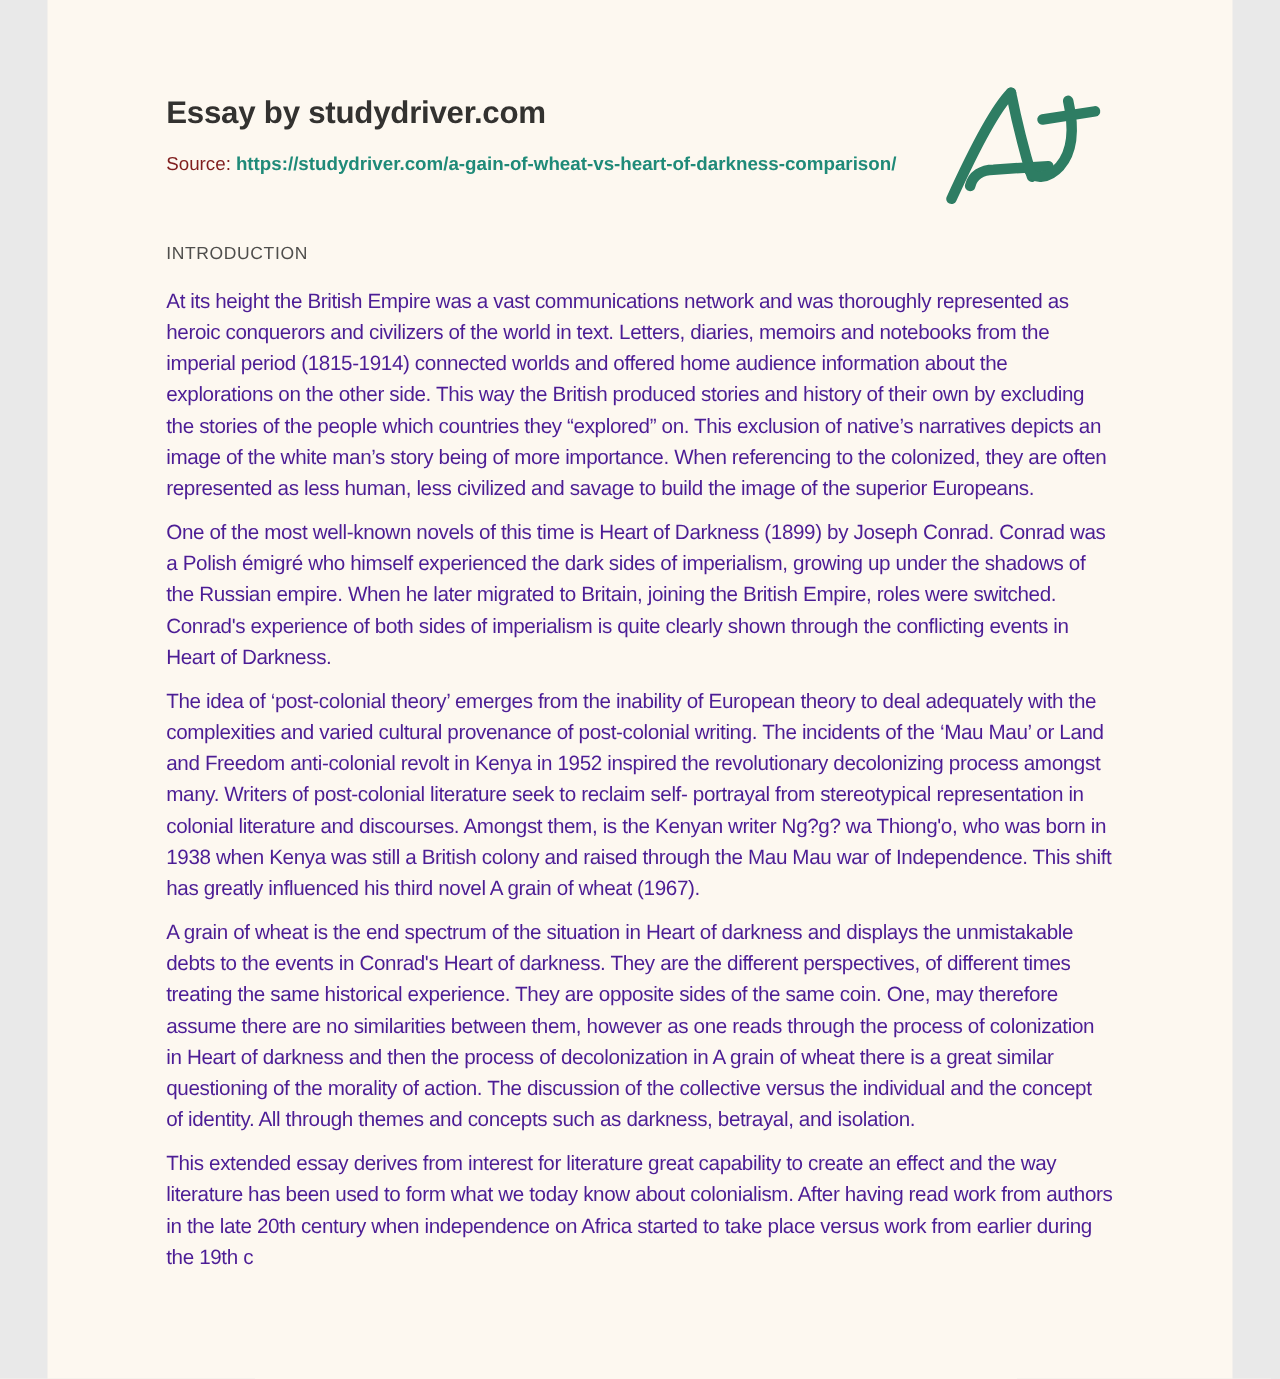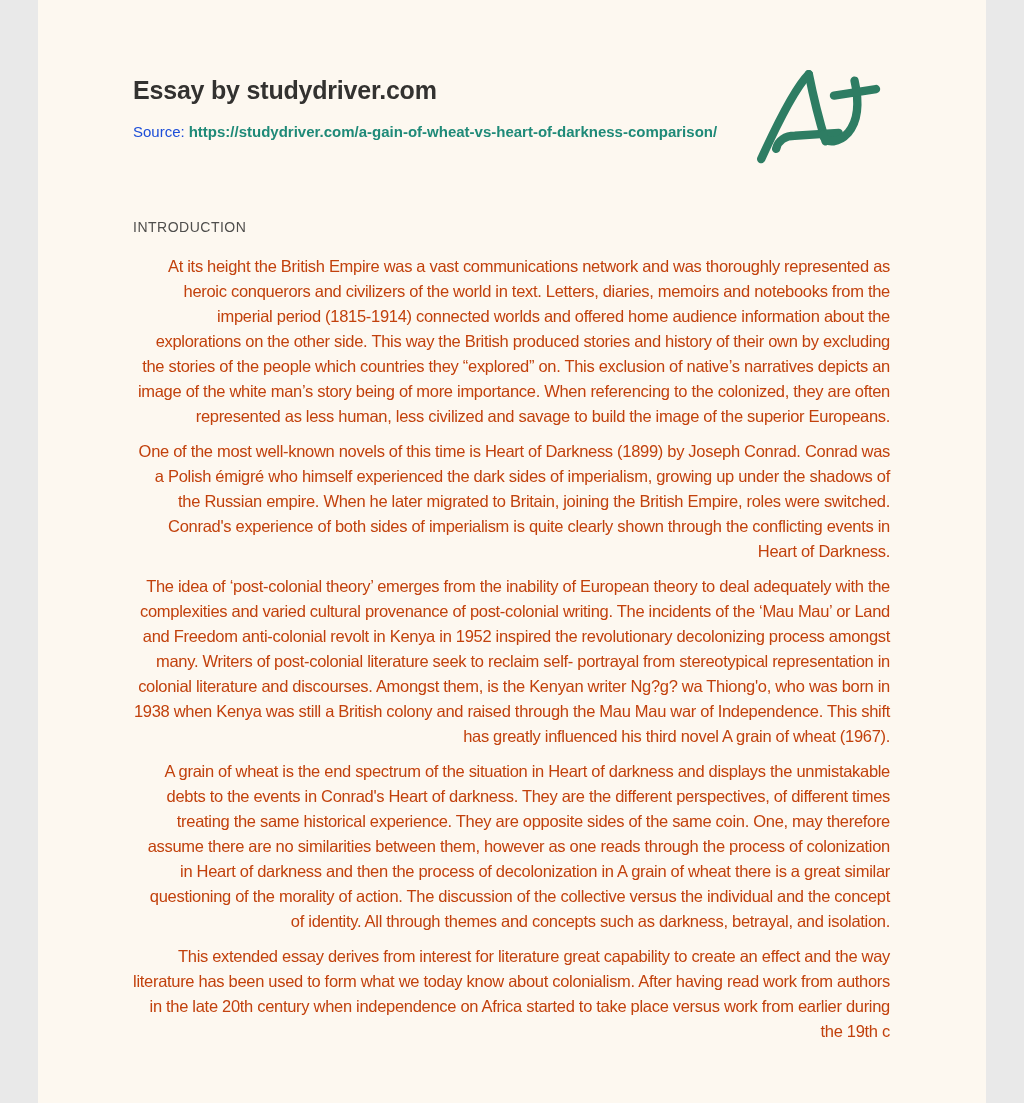--- a/index.html
+++ b/index.html
@@ -32,21 +32,21 @@
     font-weight: 700;
     color: #333230;
     letter-spacing: -0.2px;
   }
   .source-row {
     margin-top: 17px;
     font-size: 15px;
     line-height: 20px;
   }
   .source-label {
-    color: #1d4ed8;
+    color: #7f1d1d;
     margin-right: 4px;
   }
   .source-link {
     color: #1f8a78;
     text-decoration: none;
     cursor: pointer;
     font-weight: bold;
   }
   .logo {
     flex: 0 0 auto;
@@ -57,33 +57,32 @@
   
   .essay-title {
     margin: 80px 0 0 0;
     font-size: 31px;
     font-weight: 700;
     color: #1e1e1e;
     letter-spacing: -0.5px;
     white-space: nowrap;
   }
   .section-heading {
-    margin-top: 45px;
+    margin-top: 20px;
     font-size: 14px;
     font-weight: 400;
     color: #4f4e4c;
     letter-spacing: 0.5px;
   }
   .essay-body p {
     margin: 10px 0 0 0;
     font-size: 16.5px;
     line-height: 25px;
     letter-spacing: -0.3px;
-    color: #c2410c;
-    text-align: right;
+    color: #4c1d95;
   }
   .essay-body p:first-child {
     margin-top: 19px;
   }
 </style>
 </head>
 <body>
 
 <div class="page">
   <div class="inner">

